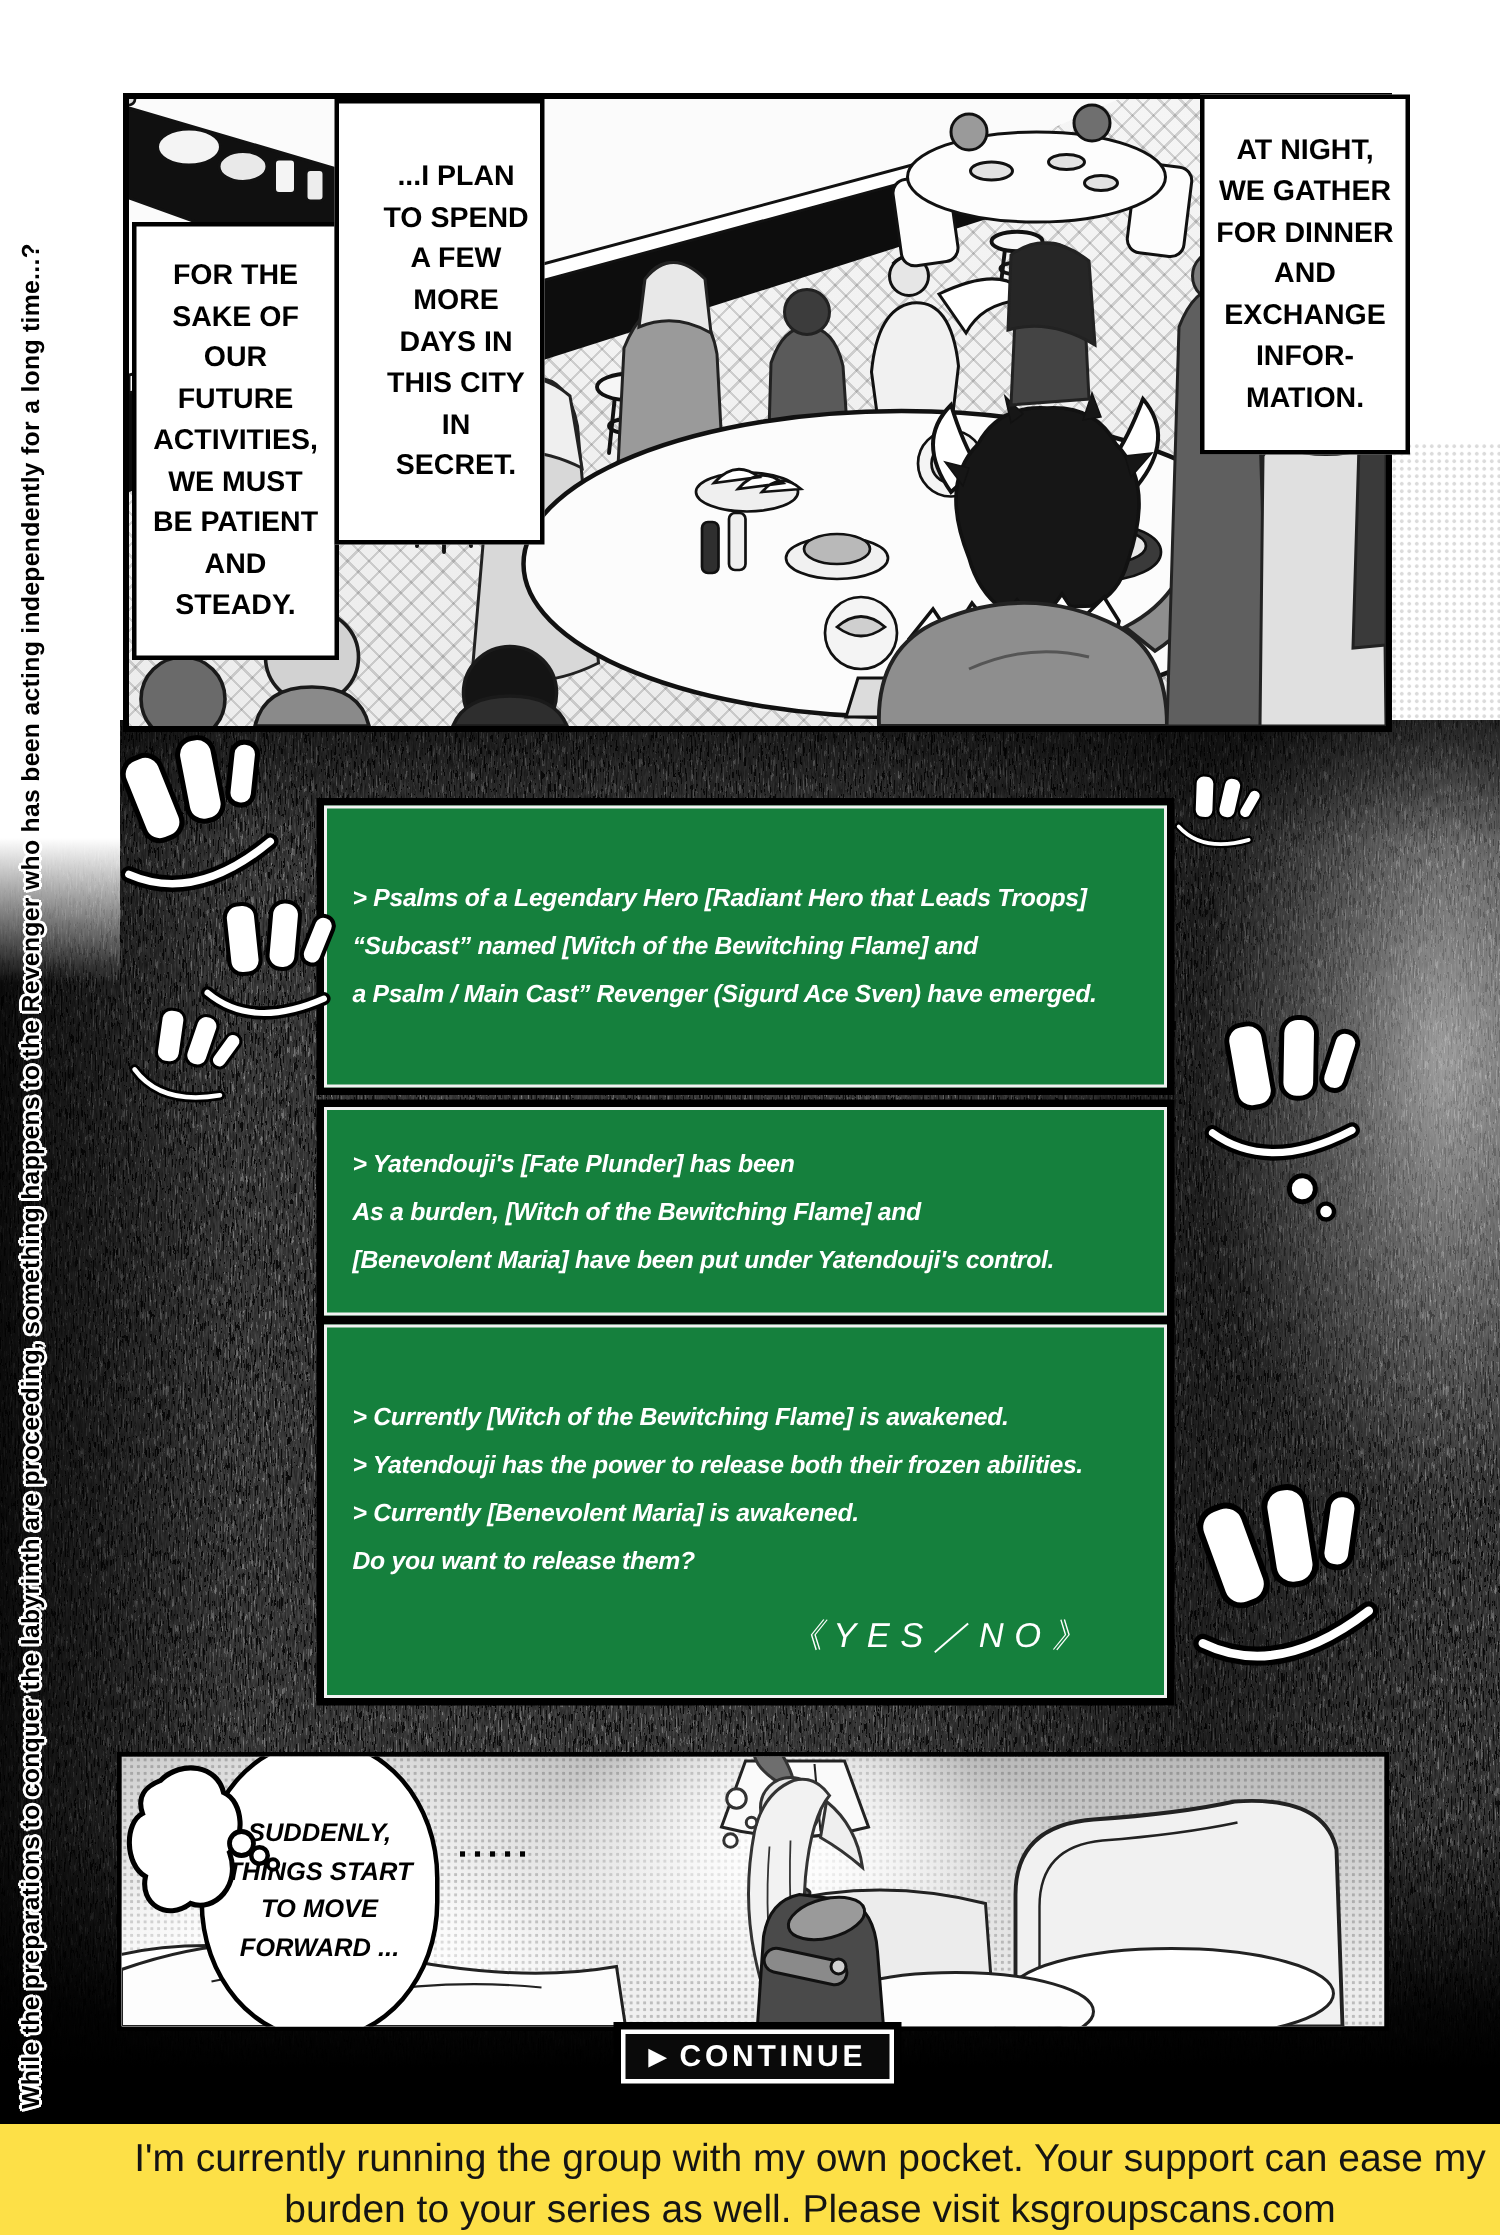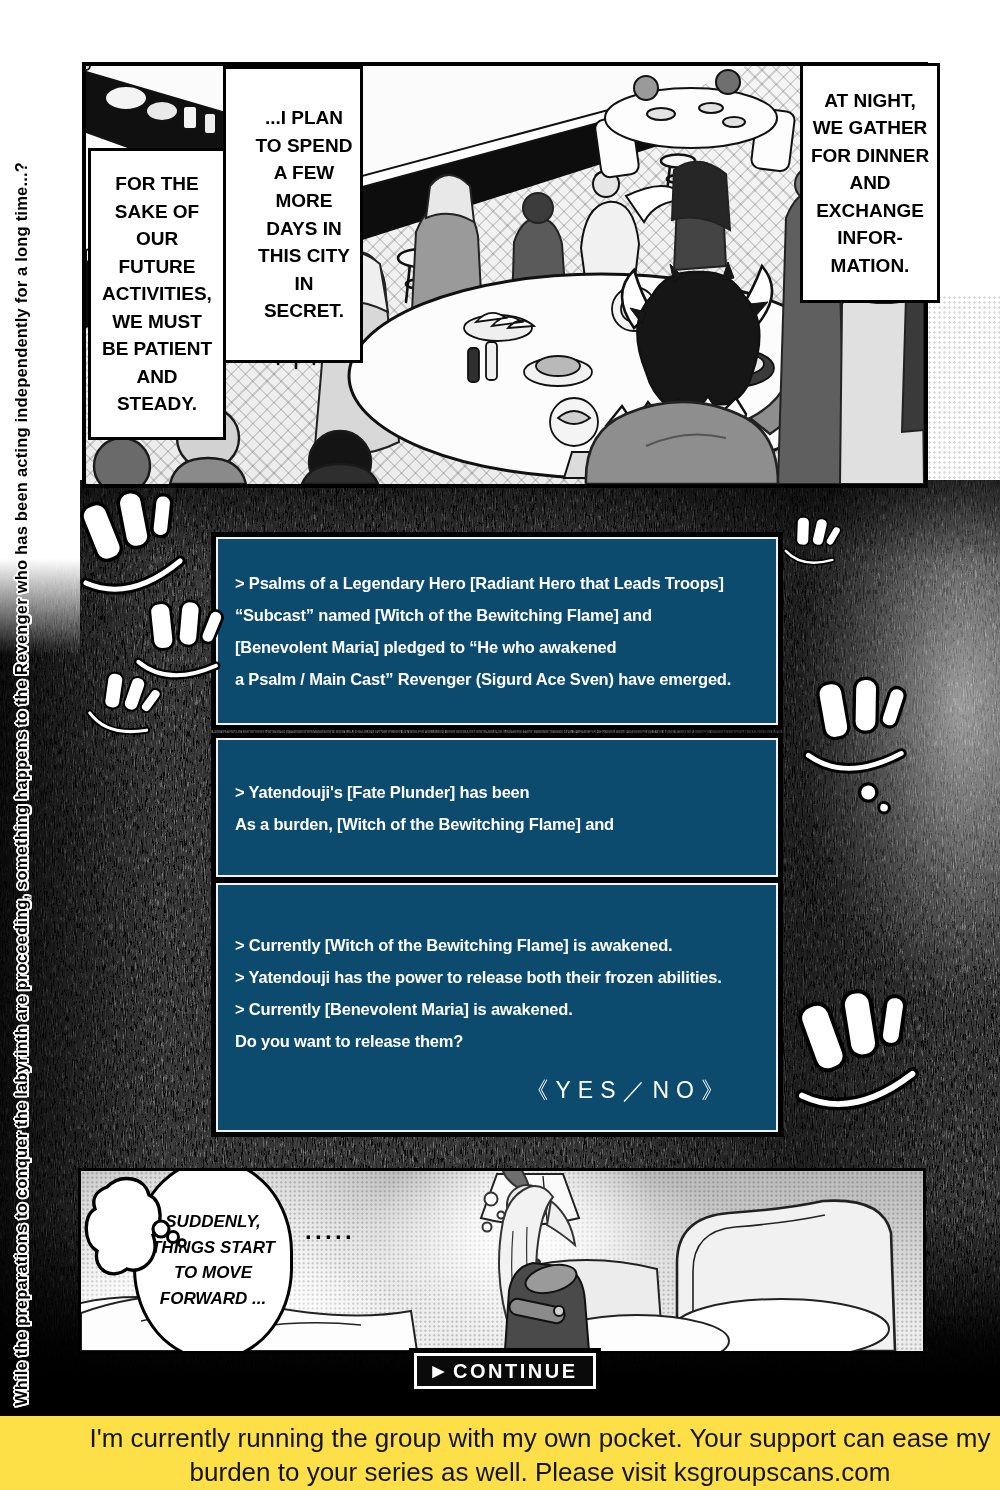--- a/index.html
+++ b/index.html
@@ -37,24 +37,24 @@
 
   
   .bubble{position:absolute;background:#fff;border:3px solid #000;z-index:3;display:flex;
      align-items:center;justify-content:center;text-align:center;font-weight:bold;
      font-size:19px;line-height:1.45;color:#000000;padding:6px;box-sizing:border-box;}
   .b-left{left:88px;top:148px;width:138px;height:292px;}
   .b-mid{left:223px;top:66px;width:140px;height:297px;padding-left:28px;}
   .b-right{left:800px;top:63px;width:140px;height:240px;}
 
   
-  .sysbox{position:absolute;left:216px;width:562px;box-sizing:border-box;background:#0c4a6e;
+  .sysbox{position:absolute;left:216px;width:562px;box-sizing:border-box;background:#15803d;
      border:2px solid #f2f2f2;box-shadow:0 0 0 5px #000;z-index:3;color:#fff;
      font-weight:bold;font-size:16.5px;letter-spacing:-.2px;display:flex;flex-direction:column;
-     justify-content:center;padding:10px 17px;}
+     justify-content:center;padding:10px 17px;font-style:italic;}
   .sysbox .syslines div{line-height:32px;white-space:nowrap;}
   .sb1{top:537px;height:188px;}
   .sb2{top:738px;height:139px;}
   .sb3{top:883px;height:249px;justify-content:flex-start;padding-top:44px;}
   .yesno{margin-top:auto;align-self:flex-end;padding:0 28px 14px 0;font-weight:normal;
      font-size:23px;letter-spacing:7px;cursor:pointer;}
 
   
   .em{position:absolute;z-index:3;overflow:visible;}
 
@@ -274,28 +274,28 @@
     <span>...I PLAN TO SPEND A FEW MORE DAYS IN THIS CITY IN SECRET.</span>
   </div>
   <div class="bubble b-right">
     <span>AT NIGHT, WE GATHER FOR DINNER AND EXCHANGE INFOR-MATION.</span>
   </div>
 
   <div class="sysbox sb1">
     <div class="syslines">
         <div>&gt; Psalms of a Legendary Hero [Radiant Hero that Leads Troops]</div>
         <div>“Subcast” named [Witch of the Bewitching Flame] and</div>
-        <div>[Benevolent Maria] pledged to “He who awakened</div>
         <div>a Psalm / Main Cast”  Revenger (Sigurd Ace Sven) have emerged.</div>
       </div>
   </div>
   <div class="sysbox sb2">
     <div class="syslines">
         <div>&gt; Yatendouji's [Fate Plunder] has been</div>
         <div>As a burden, [Witch of the Bewitching Flame] and</div>
+        <div>[Benevolent Maria] have been put under Yatendouji's control.</div>
       </div>
   </div>
   <div class="sysbox sb3">
     <div class="syslines">
         <div>&gt; Currently [Witch of the Bewitching Flame] is awakened.</div>
         <div>&gt; Yatendouji has the power to release both their frozen abilities.</div>
         <div>&gt; Currently [Benevolent Maria] is awakened.</div>
         <div>Do you want to release them?</div>
       </div>
     <div class="yesno">《YES／NO》</div>

